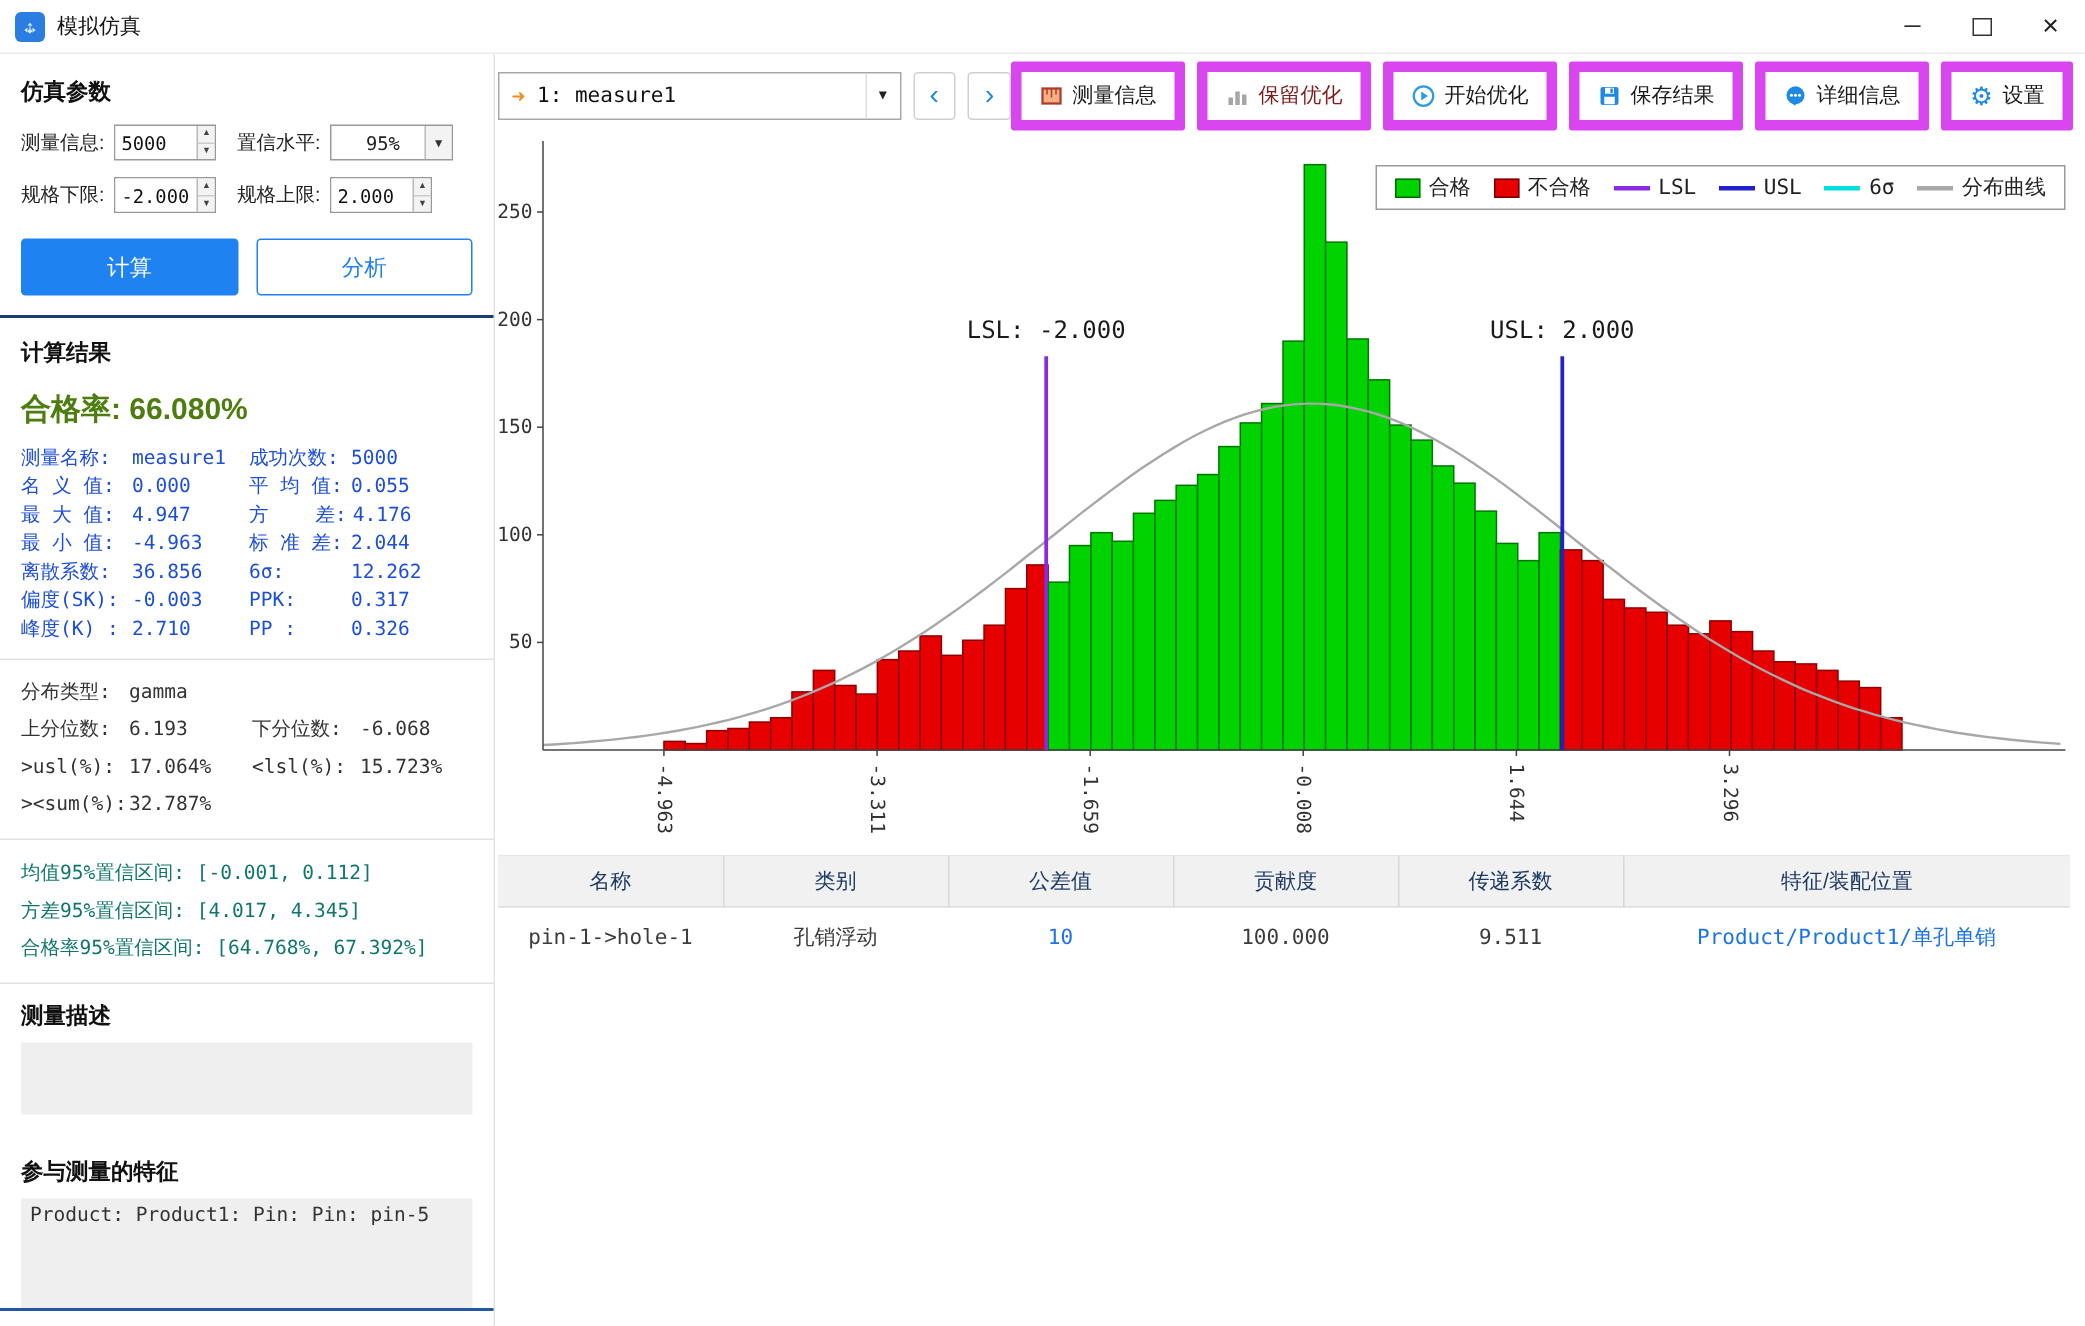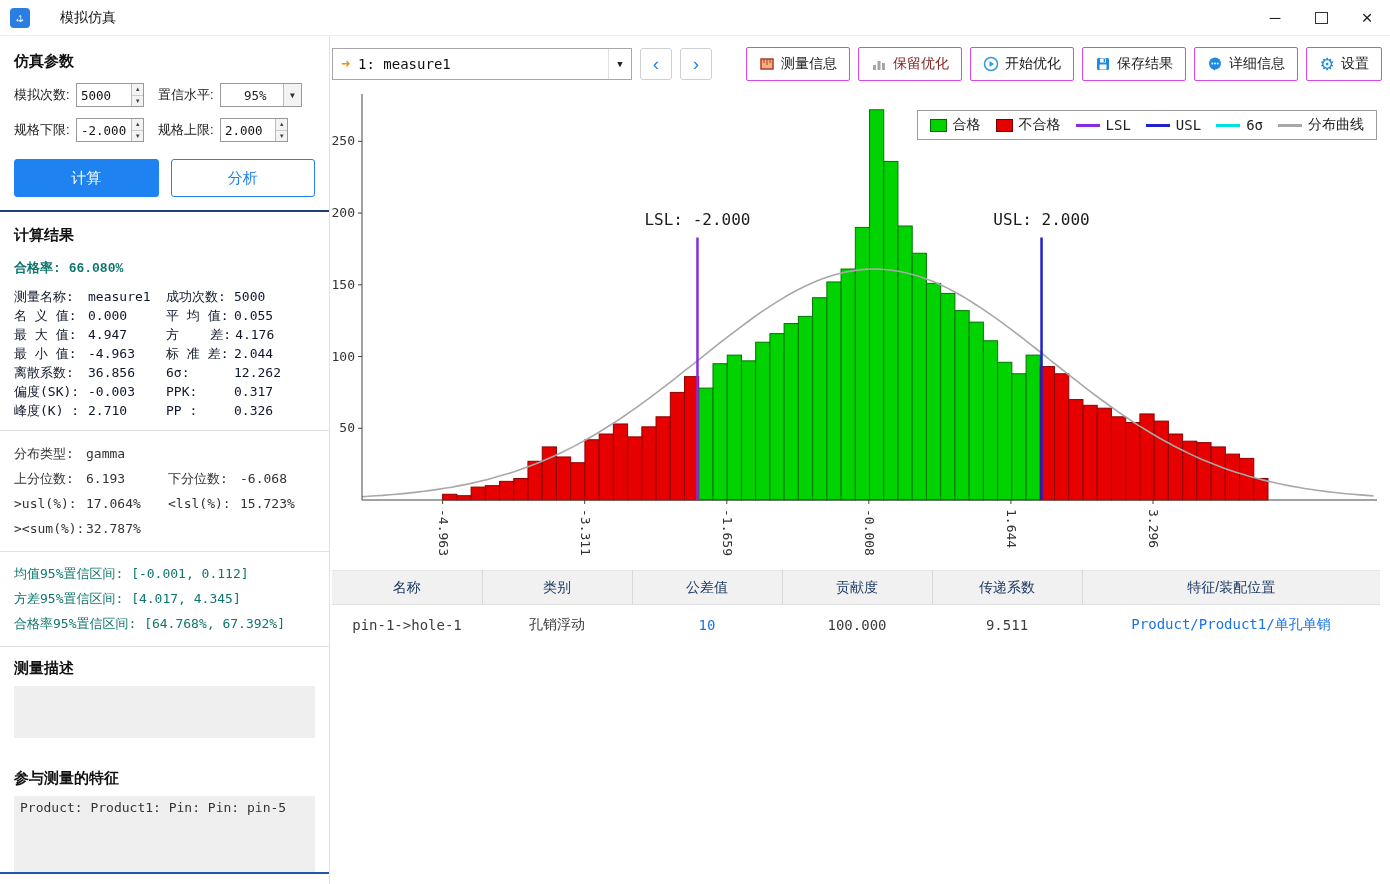--- a/index.html
+++ b/index.html
@@ -3,21 +3,21 @@
 <meta charset="utf-8">
 <style>
   html,body{margin:0;padding:0;width:1390px;height:884px;overflow:hidden;background:#fff;
     font-family:"Liberation Sans",sans-serif;-webkit-font-smoothing:antialiased;}
   .app{width:1390px;height:884px;display:flex;flex-direction:column;background:#fff;}
 
   
   .titlebar{height:35px;display:flex;align-items:center;padding-left:10px;background:#fff;border-bottom:1px solid #ececec;flex:0 0 35px;}
   .app-icon{width:20px;height:20px;border-radius:4px;background:#2a7de1;position:relative;margin-right:8px;flex:0 0 20px;}
   .app-icon span{position:absolute;inset:0;display:flex;align-items:center;justify-content:center;color:#fff;font-size:12px;line-height:1;}
-  .title-text{font-size:14px;color:#141414;margin-left:22px;}
+  .title-text{font-size:14px;color:#141414;}
   .win-controls{margin-left:auto;display:flex;height:100%;}
   .win-btn{width:46px;height:100%;display:flex;align-items:center;justify-content:center;font-size:15px;color:#222;cursor:default;}
   .maximize-box{width:11px;height:10px;border:1.5px solid #333;display:inline-block;}
   .close-glyph{font-size:19px;}
 
   
   .content{display:flex;flex:1;min-height:0;}
   .sidebar{width:330px;flex:0 0 330px;box-sizing:border-box;border-right:1px solid #e3e3e3;
     padding:10px 14px 0;display:flex;flex-direction:column;background:#fff;}
   .main{flex:1;min-width:0;padding:10px 8px 0 2px;box-sizing:border-box;position:relative;}
@@ -34,23 +34,23 @@
   .combo-sm{display:flex;align-items:center;border:1px solid #999;height:24px;width:82px;box-sizing:border-box;background:#fff;font:12.5px "DejaVu Sans Mono",monospace;padding-left:23px;}
   .combo-sm .dd{margin-left:auto;width:17px;height:100%;display:flex;align-items:center;justify-content:center;font-size:8px;color:#333;background:#f3f3f3;border-left:1px solid #bbb;}
 
   .btn-row{display:flex;gap:12px;margin-top:6px;}
   .btn{flex:1;height:36px;border:1px solid #1e82f0;border-radius:3px;font-size:15px;display:flex;align-items:center;justify-content:center;cursor:default;}
   .btn-primary{background:#1e82f0;color:#fff;}
   .btn-outline{background:#fff;color:#1e82f0;}
   .navy-divider{height:2px;background:#1d3e73;margin:13px -14px 0;}
   .gray-divider{height:1px;background:#e1e1e1;margin:10px -14px;}
 
-  .pass-rate{color:#0f766e;font-weight:bold;font-size:13px;margin:2px 0 10px;white-space:pre;font-family:Liberation Mono, monospace;}
+  .pass-rate{color:#4d7c0f;font-weight:bold;font-size:20px;margin:2px 0 10px;white-space:pre;}
   .stats-wrap{display:flex;}
-  .stats-col{font:13px "DejaVu Sans Mono",monospace;color:#0f172a;line-height:19px;}
+  .stats-col{font:13px "DejaVu Sans Mono",monospace;color:#1d4ed8;line-height:19px;}
   .stats-col.left{width:152px;}
   .stat-row{display:flex;white-space:pre;}
   .sl{display:inline-block;min-width:70px;}
   .stats-col.right .sl{min-width:64px;}
   .sv{margin-left:4px;}
 
   .dist-row{font:13px "DejaVu Sans Mono",monospace;color:#333;line-height:25px;display:flex;white-space:pre;}
   .dl{display:inline-block;min-width:72px;}
   .dv{display:inline-block;min-width:82px;}
   .ci-row{font:13px "DejaVu Sans Mono",monospace;color:#0f766e;line-height:25px;white-space:pre;}
@@ -60,21 +60,21 @@
   .features-box{height:88px;background:#efefef;margin-top:6px;font:13px "DejaVu Sans Mono",monospace;color:#333;padding:4px 6px;box-sizing:border-box;white-space:pre;}
   .sidebar-bottom-line{margin:auto -14px 10px;height:2px;background:#2456a6;flex:0 0 2px;}
 
   
   .toolbar{display:flex;align-items:center;height:36px;margin-bottom:6px;}
   .combo{width:300px;height:32px;border:1px solid #a8a8a8;display:flex;align-items:center;padding-left:8px;font:14px "DejaVu Sans Mono",monospace;color:#111;box-sizing:border-box;background:#fff;}
   .arrow-icon{color:#f08c1e;margin-right:8px;font-size:15px;line-height:1;}
   .combo .dd{margin-left:auto;width:22px;height:100%;display:flex;align-items:center;justify-content:center;font-size:9px;color:#222;border-left:1px solid #e0e0e0;}
   .nav-btn{width:30px;height:30px;border:1px solid #d0d0d0;border-radius:3px;margin-left:8px;color:#1e88e5;font-size:19px;display:flex;align-items:center;justify-content:center;background:#fff;cursor:default;}
   .toolbar-right{margin-left:auto;display:flex;gap:8px;}
-  .tb-btn{height:32px;padding:0 12px;border:1px solid #d946ef;background:#fff;display:flex;align-items:center;gap:6px;font-size:14px;color:#1a1a1a;border-radius:2px;cursor:default;white-space:nowrap;}
+  .tb-btn{height:32px;padding:0 12px;border:7px solid #d946ef;background:#fff;display:flex;align-items:center;gap:6px;font-size:14px;color:#1a1a1a;border-radius:2px;cursor:default;white-space:nowrap;}
   .tb-btn.disabled{color:#7f1d1d;}
   .tb-icon{width:16px;height:16px;display:inline-flex;align-items:center;justify-content:center;flex:0 0 16px;}
   .gear-glyph{font-size:17px;color:#1e88e5;line-height:1;}
 
   
   .chart-wrap{position:relative;width:1050px;height:482px;}
   .chart-wrap svg{position:absolute;left:0;top:0;}
   .legend{position:absolute;top:22px;right:5px;display:flex;align-items:center;gap:15px;border:1px solid #9a9a9a;background:#fff;padding:5px 12px;font-size:14px;font-family:"DejaVu Sans Mono",monospace;color:#222;}
   .legend-item{display:flex;align-items:center;gap:6px;}
   .sw-bar{width:17px;height:13px;border:1px solid rgba(0,0,0,.5);display:inline-block;box-sizing:border-box;}
@@ -108,21 +108,21 @@
         </div>
     </div>
   </div>
 
   <div class="content">
 
     <aside class="sidebar">
       <h3 class="section">仿真参数</h3>
 
       <div class="param-row">
-        <span class="plabel">模拟次数:</span>
+        <span class="plabel">测量信息:</span>
         <span class="numbox">
           <input value="5000" style="">
           <span class="spin-col">
               <span class="spin-up">▲</span>
               <span class="spin-down">▼</span>
             </span>
         </span>
         <span class="plabel" style="margin-left:14px;width:62px">置信水平:</span>
         <span class="combo-sm">
           <span>95%</span>

